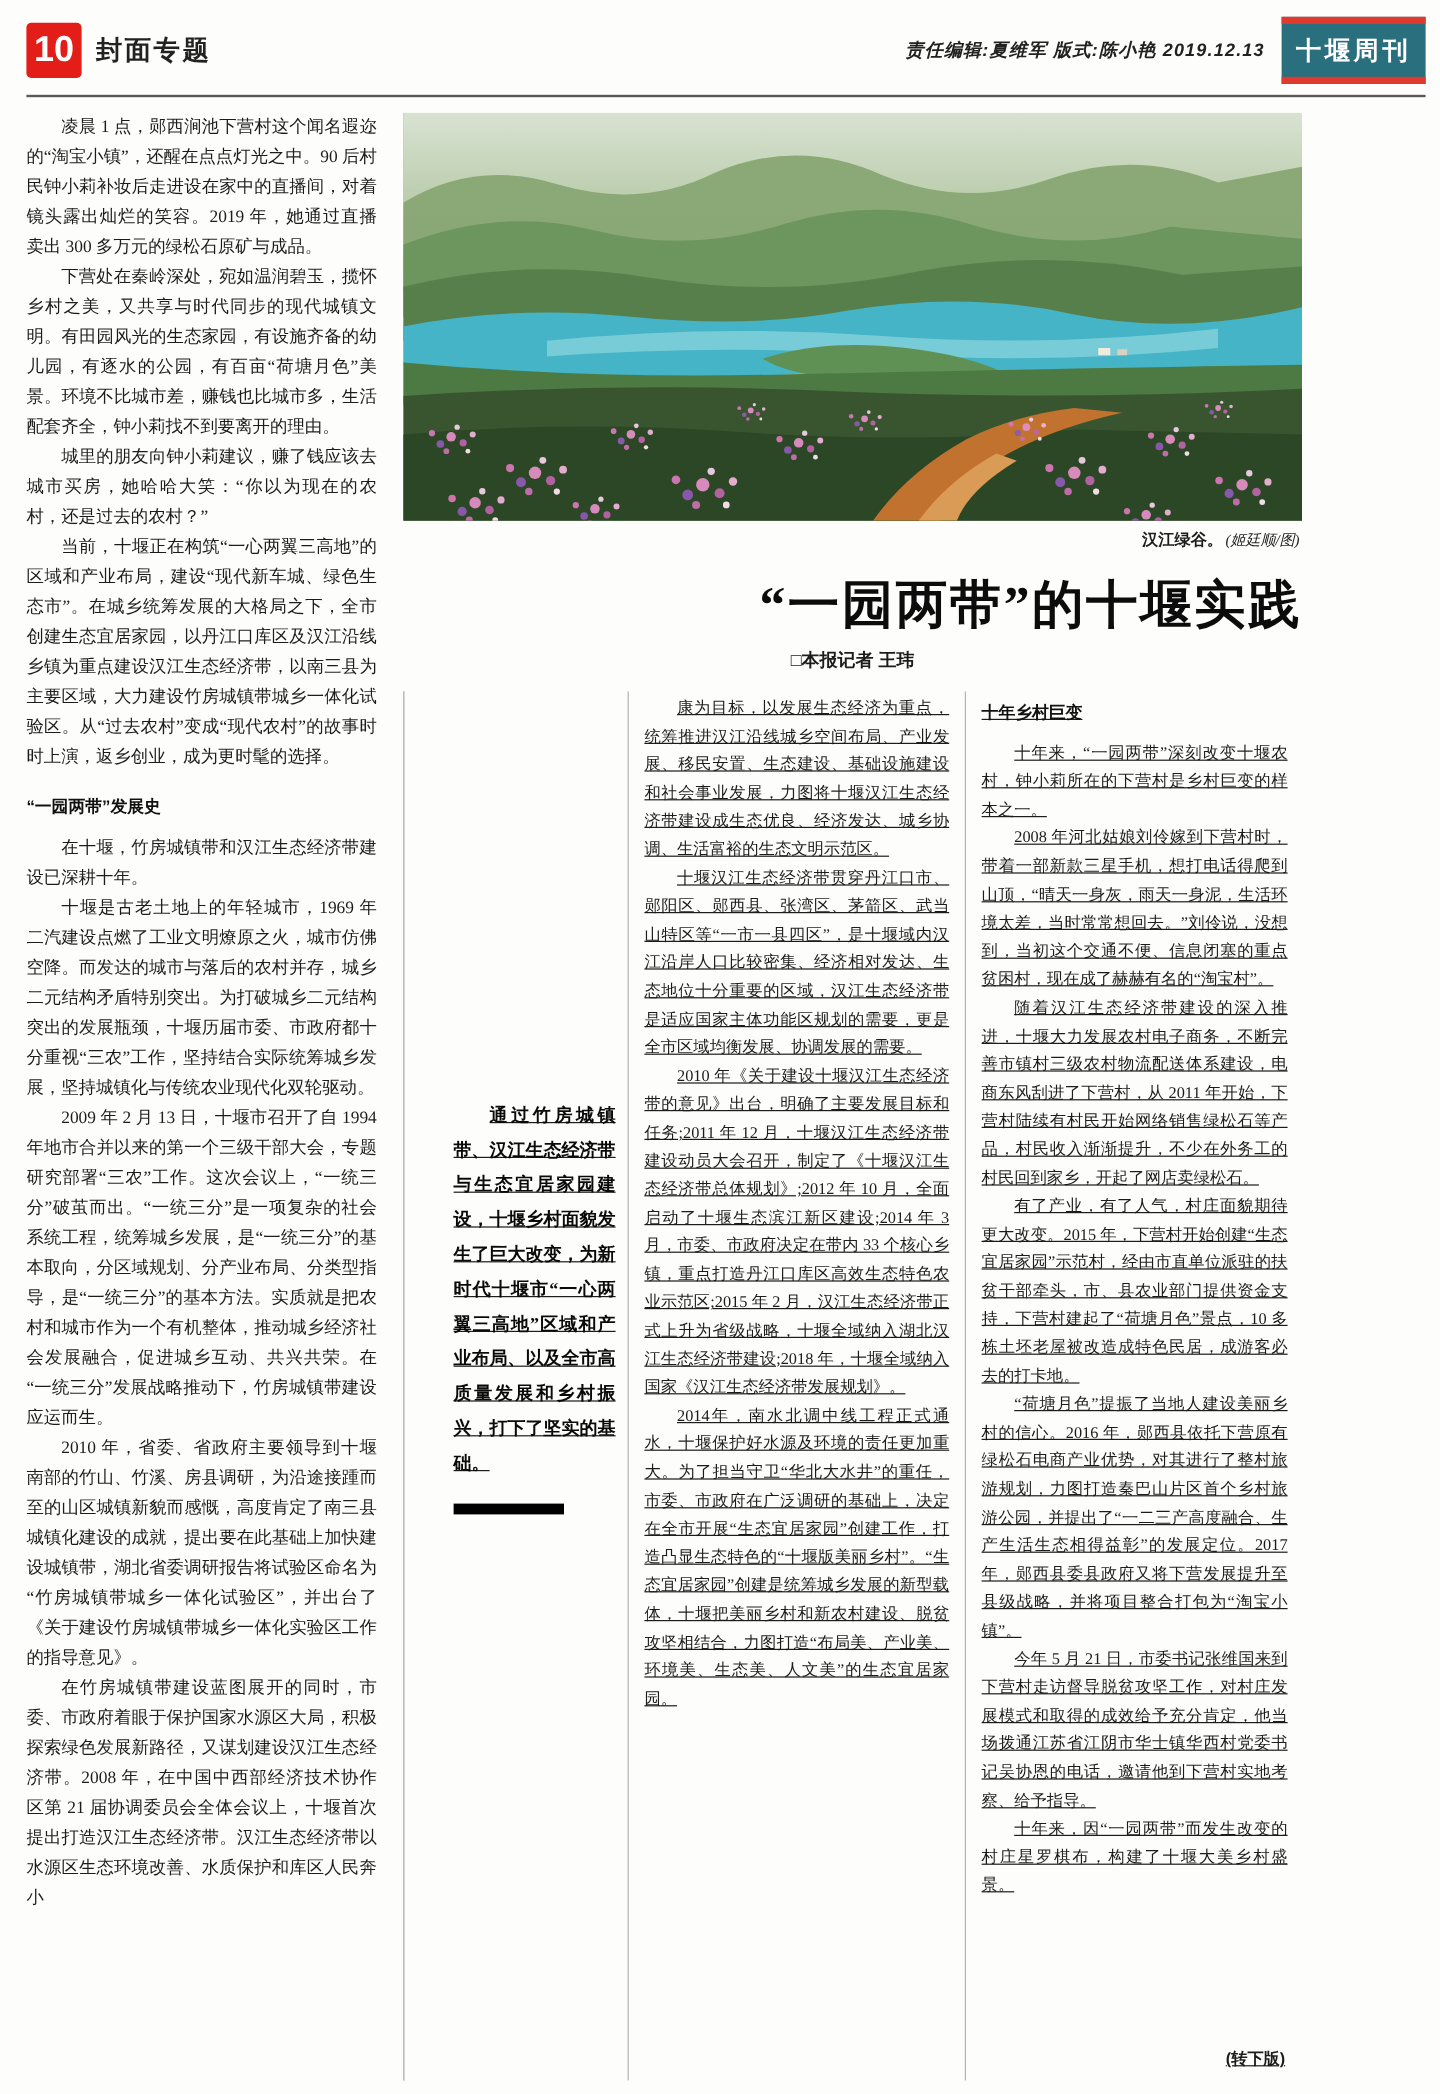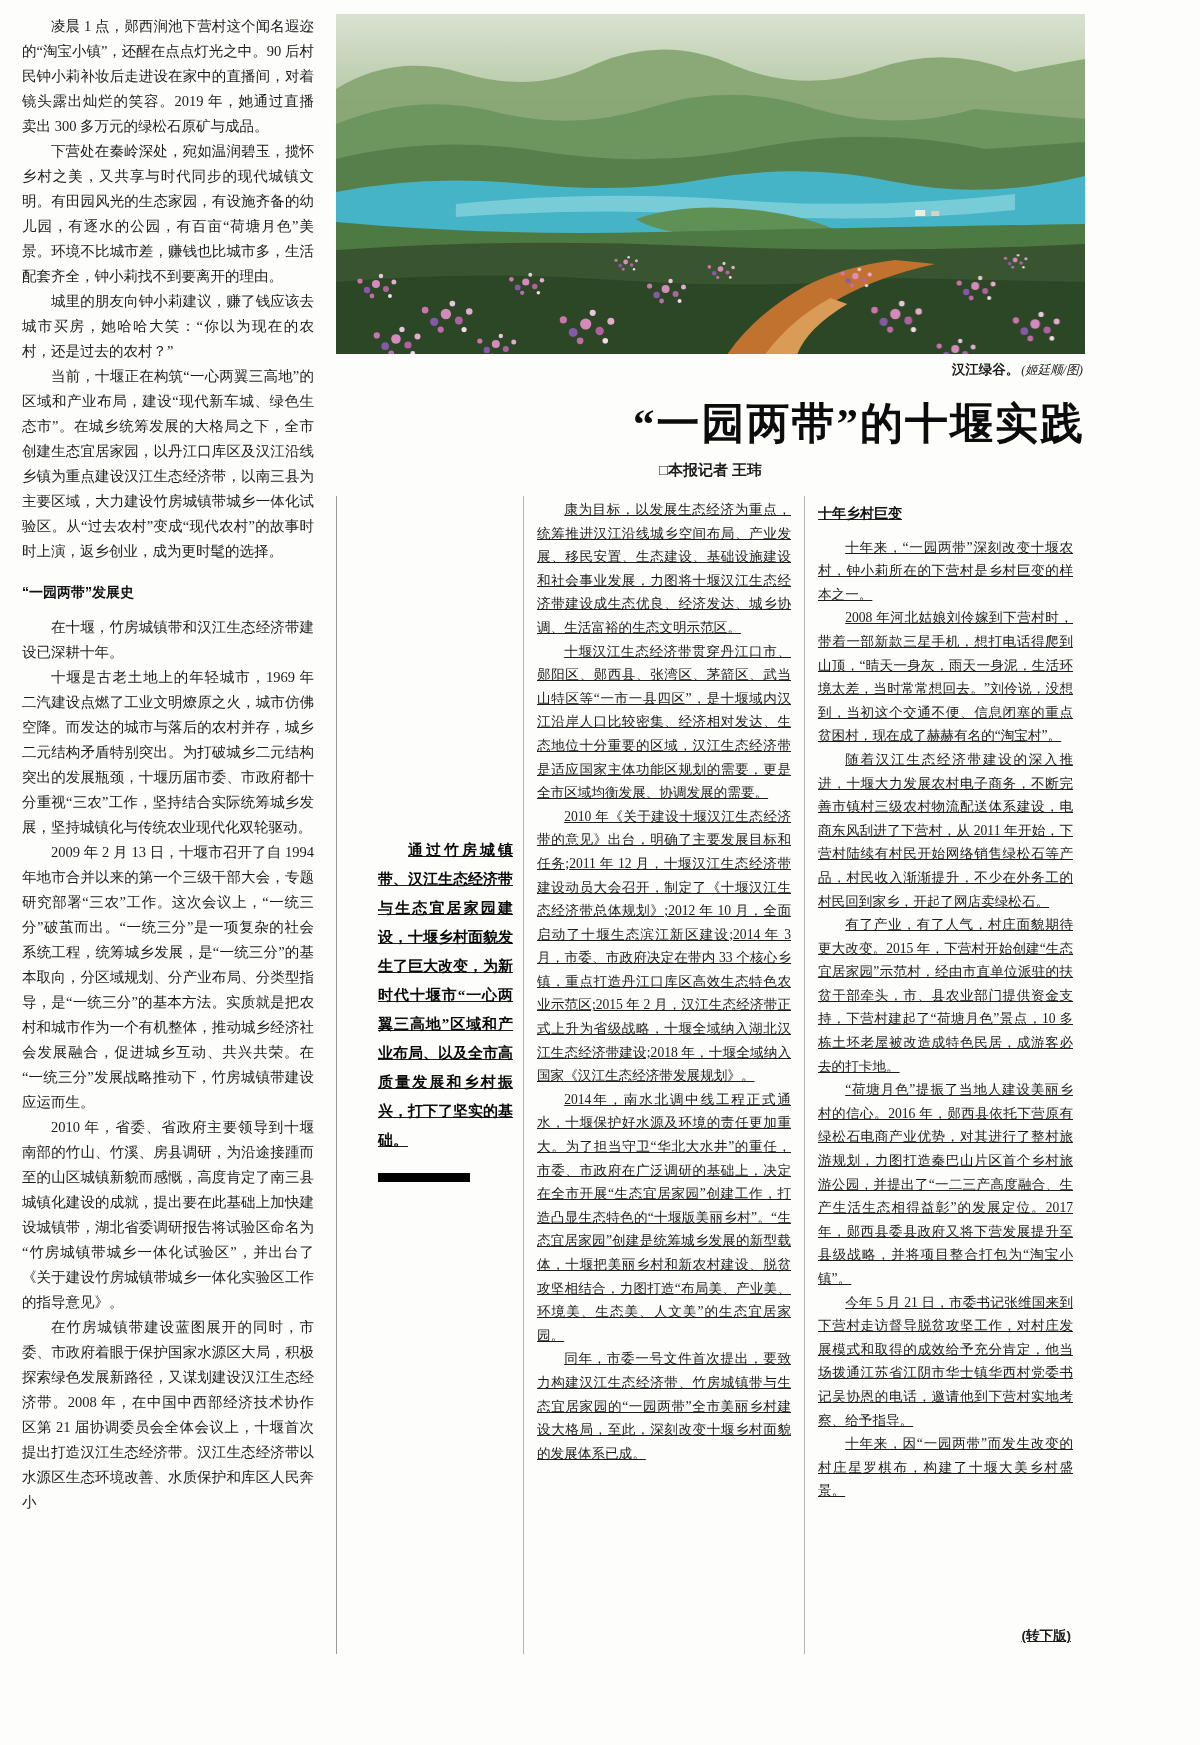--- a/index.html
+++ b/index.html
@@ -12,21 +12,21 @@
   .header{width:1166px;display:flex;align-items:center;border-bottom:2px solid #5a5a5a;padding-bottom:9px;}
   .pagenum{width:46px;height:46px;background:var(--brand-red,#e31e18);color:#fff;border-radius:4px;
     font-family:"Liberation Sans",sans-serif;font-weight:bold;font-size:30px;display:flex;align-items:center;justify-content:center;}
   .section-name{font-family:"Liberation Sans",sans-serif;font-weight:bold;font-size:22px;margin-left:12px;letter-spacing:2px;color:#222;}
   .header-spacer{flex:1;}
   .editor-line{font-family:"Liberation Sans",sans-serif;font-weight:bold;font-style:italic;font-size:15px;color:#222;margin-right:14px;letter-spacing:1px;}
   .masthead{width:120px;background:var(--masthead-teal,#2a6f7d);border-top:6px solid var(--masthead-red,#e03a2f);
     border-bottom:6px solid var(--masthead-red,#e03a2f);padding:8px 0;text-align:center;}
   .masthead span{color:#fff;font-family:"Liberation Serif",serif;font-weight:bold;font-size:21px;letter-spacing:3px;}
   
-  .body{display:grid;grid-template-columns:296px 749px;column-gap:18px;height:1640px;}
+  .body{margin-top:13px;display:grid;grid-template-columns:296px 749px;column-gap:18px;height:1640px;}
   .col1{overflow:hidden;font-size:14.5px;line-height:25px;text-align:justify;padding-right:4px;}
   .para{margin:0;text-indent:2em;}
   .subhead{font-family:"Liberation Sans",sans-serif;font-weight:bold;font-size:14px;margin:16px 0 10px;text-indent:0;color:#111;}
   
   .region{display:flex;flex-direction:column;overflow:hidden;}
   .photo{width:100%;height:340px;background:#9db98a;}
   .photo svg{display:block;width:100%;height:100%;}
   .caption-row{display:flex;justify-content:flex-end;align-items:baseline;margin:7px 2px 0 0;}
   .caption{font-family:"Liberation Sans",sans-serif;font-weight:bold;font-size:13.5px;}
   .credit{font-style:italic;font-size:12.5px;margin-left:2px;color:#222;}
@@ -40,20 +40,29 @@
   .quote-bar{width:92px;height:9px;background:#000;margin:18px 0 0 28px;}
   .tcol4{display:flex;flex-direction:column;}
   .tcol4 .subhead{margin:4px 0 10px;}
   .continuation{margin-top:auto;text-align:right;font-family:"Liberation Sans",sans-serif;font-weight:bold;font-size:13.5px;padding:4px 2px 6px 0;}
 </style>
 </head>
 <body>
 
 <div class="page">
 
+  <div class="header">
+    <div class="pagenum">10</div>
+    <div class="section-name">封面专题</div>
+    <div class="header-spacer"></div>
+    <div class="editor-line">责任编辑:夏维军  版式:陈小艳  2019.12.13</div>
+    <div class="masthead">
+      <span>十堰周刊</span>
+    </div>
+  </div>
 
   <div class="body">
 
     <div class="col1">
       <div>
           <p class="para">凌晨 1 点，郧西涧池下营村这个闻名遐迩的“淘宝小镇”，还醒在点点灯光之中。90 后村民钟小莉补妆后走进设在家中的直播间，对着镜头露出灿烂的笑容。2019 年，她通过直播卖出 300 多万元的绿松石原矿与成品。</p>
           <p class="para">下营处在秦岭深处，宛如温润碧玉，揽怀乡村之美，又共享与时代同步的现代城镇文明。有田园风光的生态家园，有设施齐备的幼儿园，有逐水的公园，有百亩“荷塘月色”美景。环境不比城市差，赚钱也比城市多，生活配套齐全，钟小莉找不到要离开的理由。</p>
           <p class="para">城里的朋友向钟小莉建议，赚了钱应该去城市买房，她哈哈大笑：“你以为现在的农村，还是过去的农村？”</p>
           <p class="para">当前，十堰正在构筑“一心两翼三高地”的区域和产业布局，建设“现代新车城、绿色生态市”。在城乡统筹发展的大格局之下，全市创建生态宜居家园，以丹江口库区及汉江沿线乡镇为重点建设汉江生态经济带，以南三县为主要区域，大力建设竹房城镇带城乡一体化试验区。从“过去农村”变成“现代农村”的故事时时上演，返乡创业，成为更时髦的选择。</p>
         </div>
@@ -135,21 +144,20 @@
           <div class="pull-quote">通过竹房城镇带、汉江生态经济带与生态宜居家园建设，十堰乡村面貌发生了巨大改变，为新时代十堰市“一心两翼三高地”区域和产业布局、以及全市高质量发展和乡村振兴，打下了坚实的基础。</div>
           <div class="quote-bar"></div>
         </div>
 
         <div class="tcol">
           <div>
               <p class="para">康为目标，以发展生态经济为重点，统筹推进汉江沿线城乡空间布局、产业发展、移民安置、生态建设、基础设施建设和社会事业发展，力图将十堰汉江生态经济带建设成生态优良、经济发达、城乡协调、生活富裕的生态文明示范区。</p>
               <p class="para">十堰汉江生态经济带贯穿丹江口市、郧阳区、郧西县、张湾区、茅箭区、武当山特区等“一市一县四区”，是十堰域内汉江沿岸人口比较密集、经济相对发达、生态地位十分重要的区域，汉江生态经济带是适应国家主体功能区规划的需要，更是全市区域均衡发展、协调发展的需要。</p>
               <p class="para">2010 年《关于建设十堰汉江生态经济带的意见》出台，明确了主要发展目标和任务;2011 年 12 月，十堰汉江生态经济带建设动员大会召开，制定了《十堰汉江生态经济带总体规划》;2012 年 10 月，全面启动了十堰生态滨江新区建设;2014 年 3 月，市委、市政府决定在带内 33 个核心乡镇，重点打造丹江口库区高效生态特色农业示范区;2015 年 2 月，汉江生态经济带正式上升为省级战略，十堰全域纳入湖北汉江生态经济带建设;2018 年，十堰全域纳入国家《汉江生态经济带发展规划》。</p>
               <p class="para">2014年，南水北调中线工程正式通水，十堰保护好水源及环境的责任更加重大。为了担当守卫“华北大水井”的重任，市委、市政府在广泛调研的基础上，决定在全市开展“生态宜居家园”创建工作，打造凸显生态特色的“十堰版美丽乡村”。“生态宜居家园”创建是统筹城乡发展的新型载体，十堰把美丽乡村和新农村建设、脱贫攻坚相结合，力图打造“布局美、产业美、环境美、生态美、人文美”的生态宜居家园。</p>
-              <p class="para">同年，市委一号文件首次提出，要致力构建汉江生态经济带、竹房城镇带与生态宜居家园的“一园两带”全市美丽乡村建设大格局，至此，深刻改变十堰乡村面貌的发展体系已成。</p>
             </div>
         </div>
 
         <div class="tcol tcol4">
           <div class="subhead">十年乡村巨变</div>
           <div>
               <p class="para">十年来，“一园两带”深刻改变十堰农村，钟小莉所在的下营村是乡村巨变的样本之一。</p>
               <p class="para">2008 年河北姑娘刘伶嫁到下营村时，带着一部新款三星手机，想打电话得爬到山顶，“晴天一身灰，雨天一身泥，生活环境太差，当时常常想回去。”刘伶说，没想到，当初这个交通不便、信息闭塞的重点贫困村，现在成了赫赫有名的“淘宝村”。</p>
               <p class="para">随着汉江生态经济带建设的深入推进，十堰大力发展农村电子商务，不断完善市镇村三级农村物流配送体系建设，电商东风刮进了下营村，从 2011 年开始，下营村陆续有村民开始网络销售绿松石等产品，村民收入渐渐提升，不少在外务工的村民回到家乡，开起了网店卖绿松石。</p>
               <p class="para">有了产业，有了人气，村庄面貌期待更大改变。2015 年，下营村开始创建“生态宜居家园”示范村，经由市直单位派驻的扶贫干部牵头，市、县农业部门提供资金支持，下营村建起了“荷塘月色”景点，10 多栋土坯老屋被改造成特色民居，成游客必去的打卡地。</p>

